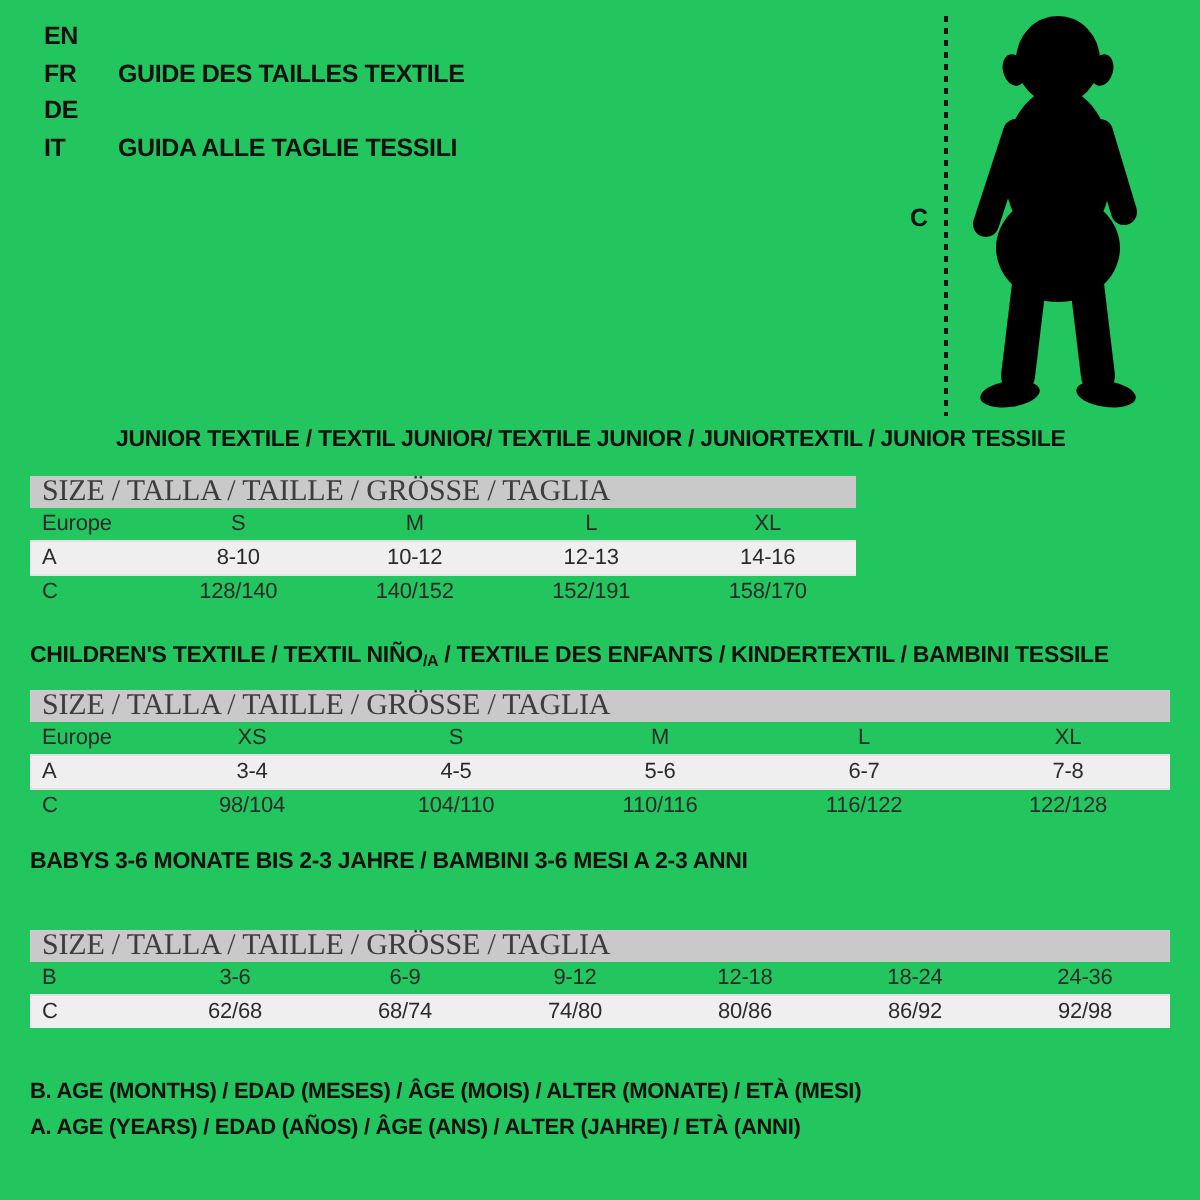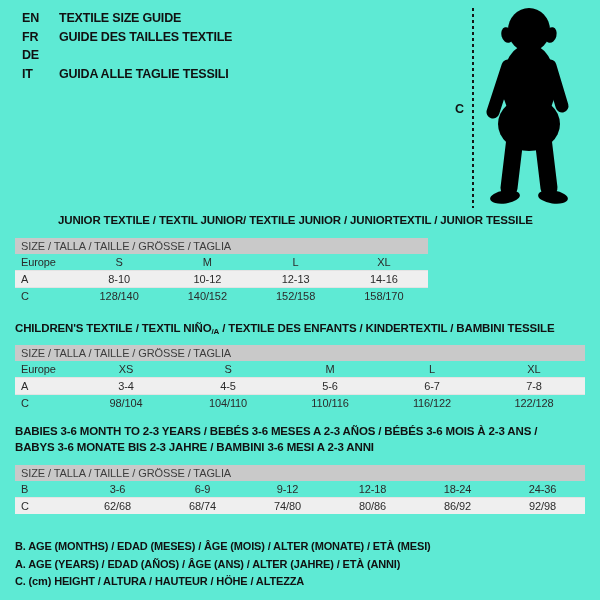--- a/index.html
+++ b/index.html
@@ -1,17 +1,17 @@
 <!DOCTYPE html>
 <html style="--bar: #c9c9c9; --alt: #efefef;"><head>
 <meta charset="utf-8">
 <style>
   html,body{margin:0;padding:0;background:#fff;}
   .canvas{
-    position:relative;width:600px;height:600px;background:#5eead4;overflow:hidden;
+    position:relative;width:600px;height:600px;background:#22c55e;overflow:hidden;
     font-family:"Liberation Sans",sans-serif;color:#111;
   }
   
   .lang-block{position:absolute;left:22px;top:9px;}
   .lang-row{display:flex;line-height:18.5px;font-size:12.5px;font-weight:700;letter-spacing:-0.2px;}
   .lang-code{width:37px;flex:0 0 37px;}
   
   .dashed-line{
     position:absolute;left:472px;top:8px;width:2px;height:200px;
     background:repeating-linear-gradient(to bottom,#151515 0 3px,transparent 3px 6px);
@@ -24,41 +24,40 @@
   .t1{top:212px;margin-left:43px;}
   .t2{top:320px;}
   .t3{top:423px;white-space:normal;width:560px;}
   
   .table-block{position:absolute;left:15px;}
   .tb1{top:238px;width:413px;}
   .tb2{top:345px;width:570px;}
   .tb3{top:465px;width:570px;}
   .size-bar{
     background:var(--bar,#c9c9c9);height:16px;line-height:16px;
-    font-size:11px;color:#3d3d3d;padding-left:6px;letter-spacing:-0.1px;
+    font-size:15px;color:#3d3d3d;padding-left:6px;letter-spacing:-0.1px;font-family:Liberation Serif, serif;
   }
   table{border-collapse:collapse;table-layout:fixed;width:100%;}
   td{height:16px;font-size:11px;color:#2b2b2b;text-align:center;padding:0;letter-spacing:-0.1px;}
   td.lbl{text-align:left;padding-left:6px;margin-left:21px;}
   tr:nth-child(even){background:var(--alt,#efefef);}
   tr:not(:last-child) td{border-bottom:1px solid #e3e3e3;}
   col.c-label{width:60px;}
   
   .footnotes{position:absolute;left:15px;top:538px;}
   .footnote{font-size:11px;font-weight:700;line-height:17.5px;letter-spacing:-0.15px;}
 </style>
 </head>
 <body>
 
 <div class="canvas">
 
   <div class="lang-block">
     <div class="lang-row">
       <span class="lang-code">EN</span>
-      <span class="lang-text">TEXTILE SIZE GUIDE</span>
     </div>
     <div class="lang-row">
       <span class="lang-code">FR</span>
       <span class="lang-text">GUIDE DES TAILLES TEXTILE</span>
     </div>
     <div class="lang-row">
       <span class="lang-code">DE</span>
     </div>
     <div class="lang-row">
       <span class="lang-code">IT</span>
@@ -109,21 +108,21 @@
         <td class="lbl">A</td>
         <td>8-10</td>
         <td>10-12</td>
         <td>12-13</td>
         <td>14-16</td>
       </tr>
       <tr>
         <td class="lbl">C</td>
         <td>128/140</td>
         <td>140/152</td>
-        <td>152/158</td>
+        <td>152/191</td>
         <td>158/170</td>
       </tr>
     </tbody>
       </table>
   </div>
 
   <div class="tbl-title t2">
     <span>CHILDREN'S TEXTILE / TEXTIL NIÑO</span><span class="subscript">/A</span><span> / TEXTILE DES ENFANTS / KINDERTEXTIL / BAMBINI TESSILE</span>
   </div>
   <div class="table-block tb2">
@@ -160,21 +159,20 @@
         <td>104/110</td>
         <td>110/116</td>
         <td>116/122</td>
         <td>122/128</td>
       </tr>
     </tbody>
       </table>
   </div>
 
   <div class="tbl-title t3">
-    <div>BABIES 3-6 MONTH TO 2-3 YEARS / BEBÉS 3-6 MESES A 2-3 AÑOS / BÉBÉS 3-6 MOIS À 2-3 ANS /</div>
     <div>BABYS 3-6 MONATE BIS 2-3 JAHRE / BAMBINI 3-6 MESI A 2-3 ANNI</div>
   </div>
   <div class="table-block tb3">
     <div class="size-bar">SIZE / TALLA / TAILLE / GRÖSSE / TAGLIA</div>
     <table>
       <colgroup>
           <col class="c-label">
           <col>
           <col>
           <col>
@@ -201,16 +199,15 @@
         <td>86/92</td>
         <td>92/98</td>
       </tr>
     </tbody>
       </table>
   </div>
 
   <div class="footnotes">
     <div class="footnote">B. AGE (MONTHS) / EDAD (MESES) / ÂGE (MOIS) / ALTER (MONATE) / ETÀ (MESI)</div>
     <div class="footnote">A. AGE (YEARS) / EDAD (AÑOS) / ÂGE (ANS) / ALTER (JAHRE) / ETÀ (ANNI)</div>
-    <div class="footnote">C. (cm) HEIGHT / ALTURA / HAUTEUR / HÖHE / ALTEZZA</div>
   </div>
 
 </div>
 
 </body></html>

